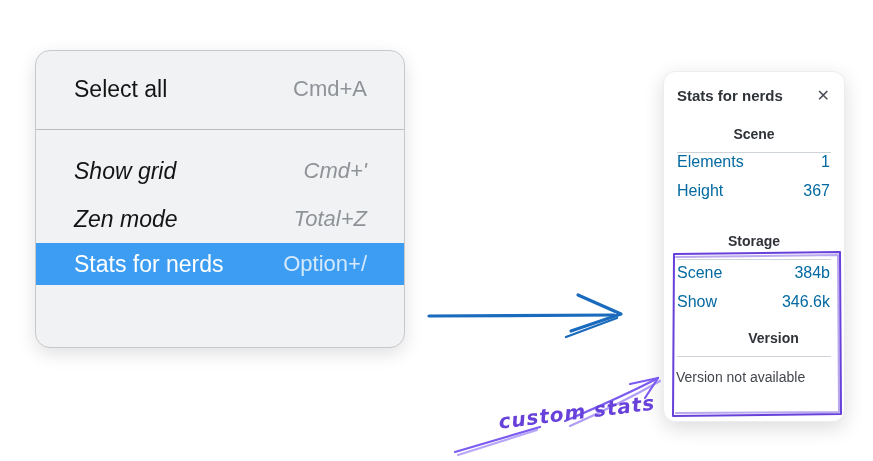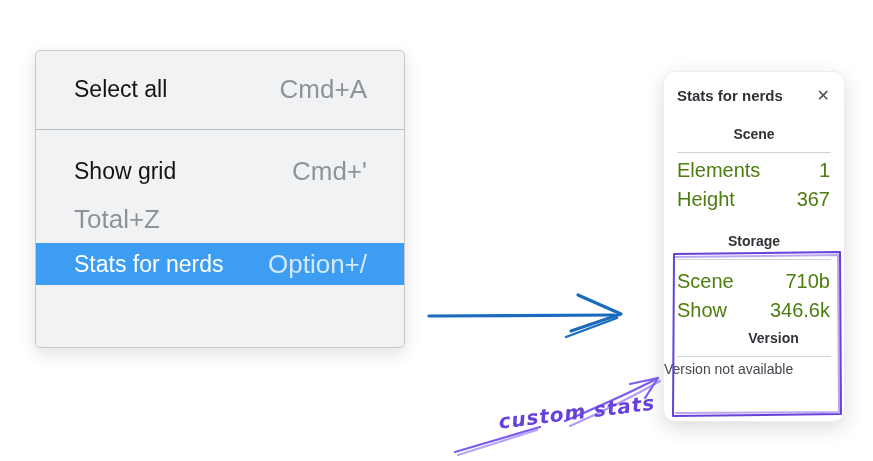--- a/index.html
+++ b/index.html
@@ -6,30 +6,30 @@
   *{box-sizing:border-box;}
   body{font-family:"Liberation Sans", sans-serif;}
 
   .canvas{
     position:relative;width:873px;height:461px;background:#ffffff;overflow:hidden;
   }
 
   
   .context-menu{
     position:absolute;left:35px;top:50px;width:370px;height:298px;
-    background:#f1f2f4;border:1px solid #c7c9cc;border-radius:5px;
+    background:#f1f2f4;border:1px solid #c7c9cc;border-radius:15px;
     box-shadow:0 6px 18px rgba(0,0,0,.12);
     padding-top:13px;overflow:hidden;
   }
   .menu-item{
     height:50px;display:flex;align-items:center;justify-content:space-between;
     padding:0 37px 0 38px;font-size:23px;color:#141414;cursor:default;
   }
-  .menu-item .shortcut{color:#8f9398;font-size:26px;}
-  .menu-item.sub{height:48px;}
+  .menu-item .shortcut{color:#8f9398;font-size:22px;}
+  .menu-item.sub{height:48px;font-style:italic;}
   .menu-item.selected{
     height:42px;background:var(--menu_highlight,#3d9df3);color:#ffffff;
   }
   .menu-item.selected .shortcut{color:rgba(255,255,255,.78);}
   .menu-divider{height:1px;background:#b9bcc0;margin-top:15px;}
   .menu-gap{height:17px;}
 
   
   .stats-panel{
     position:absolute;left:663px;top:71px;width:182px;height:351px;
@@ -44,30 +44,30 @@
   .panel-title{font-size:15px;font-weight:bold;color:#2f3338;}
   .panel-close{
     font-size:16px;line-height:16px;color:#4a4e55;cursor:pointer;
     background:none;border:none;padding:0 2px;font-family:"DejaVu Sans",sans-serif;font-weight:200;
   }
   .section-h{
     text-align:center;font-weight:bold;font-size:14px;color:#2f3338;margin-top:20px;height:20px;line-height:20px;
   }
   .panel-divider{height:1px;background:#cdd3d9;margin:8px 13px 0 13px;}
   .stat-row{
-    display:flex;justify-content:space-between;align-items:flex-end;
-    height:29px;padding:0 14px 0 13px;font-size:20px;color:#4d7c0f;
+    display:flex;justify-content:space-between;align-items:flex-start;
+    height:29px;padding:0 14px 0 13px;font-size:16px;color:#0369a1;
   }
   .stat-row:first-of-type{margin-top:4px;}
   .rows2 .stat-row{height:29px;}
   .rows2{margin-top:3px;}
   .sec-storage .section-h{}
   .sec-version .section-h{margin-top:6px;padding-left:39px;}
   .version-note{
-    margin-top:2px;padding:0 0;font-size:14px;color:#42464d;height:20px;line-height:20px;
+    margin-top:10px;padding:0 12px;font-size:14px;color:#42464d;height:20px;line-height:20px;
   }
 
   
   .overlay{position:absolute;left:0;top:0;width:873px;height:461px;pointer-events:none;}
   .handwritten-label{
     position:absolute;left:498px;top:400px;width:160px;
     font-family:"DejaVu Sans",sans-serif;font-style:italic;font-weight:bold;
     font-size:20px;letter-spacing:1px;color:var(--annotation_purple,#6741d9);
     transform:rotate(-7deg);
   }
@@ -82,20 +82,21 @@
       <span>Select all</span>
       <span class="shortcut">Cmd+A</span>
     </div>
     <div class="menu-divider"></div>
     <div class="menu-gap"></div>
     <div class="menu-item sub">
       <span>Show grid</span>
       <span class="shortcut">Cmd+'</span>
     </div>
     <div class="menu-item sub">
+      <span>Zen mode</span>
       <span class="shortcut">Total+Z</span>
     </div>
     <div class="menu-item selected">
       <span>Stats for nerds</span>
       <span class="shortcut">Option+/</span>
     </div>
   </div>
 
   <div class="stats-panel">
     <div class="panel-header">
@@ -115,21 +116,21 @@
         <span>367</span>
       </div>
     </div>
 
     <div class="sec-storage">
       <div class="section-h">Storage</div>
       <div class="panel-divider"></div>
       <div class="rows2">
         <div class="stat-row">
           <span>Scene</span>
-          <span>710b</span>
+          <span>384b</span>
         </div>
         <div class="stat-row">
           <span>Show</span>
           <span>346.6k</span>
         </div>
       </div>
     </div>
 
     <div class="sec-version">
       <div class="section-h">Version</div>

